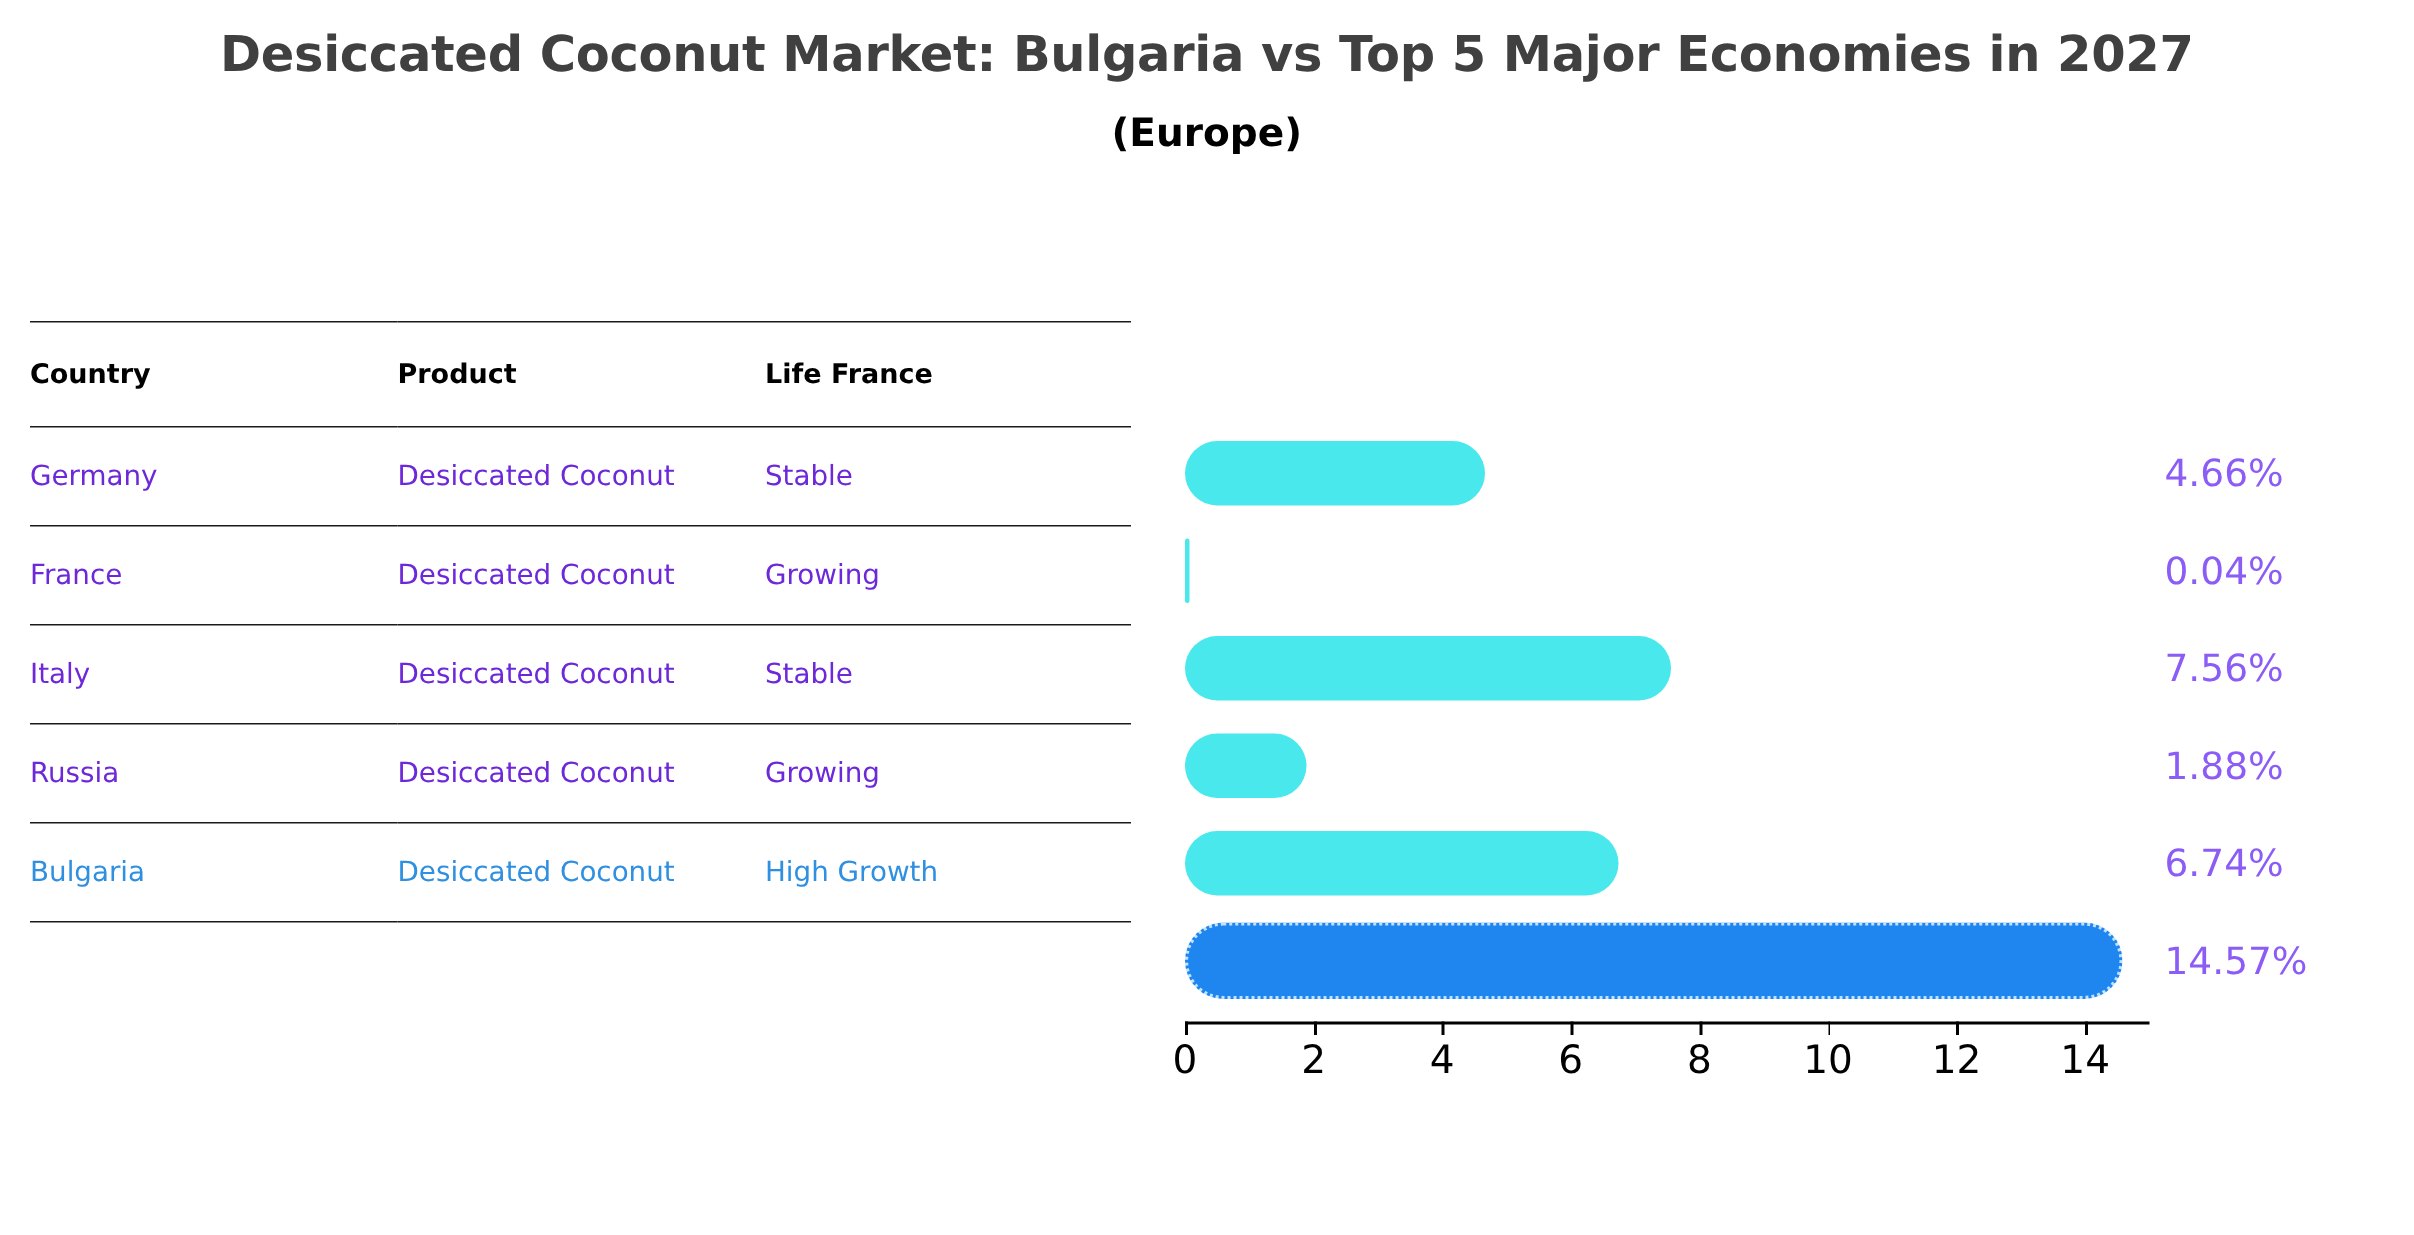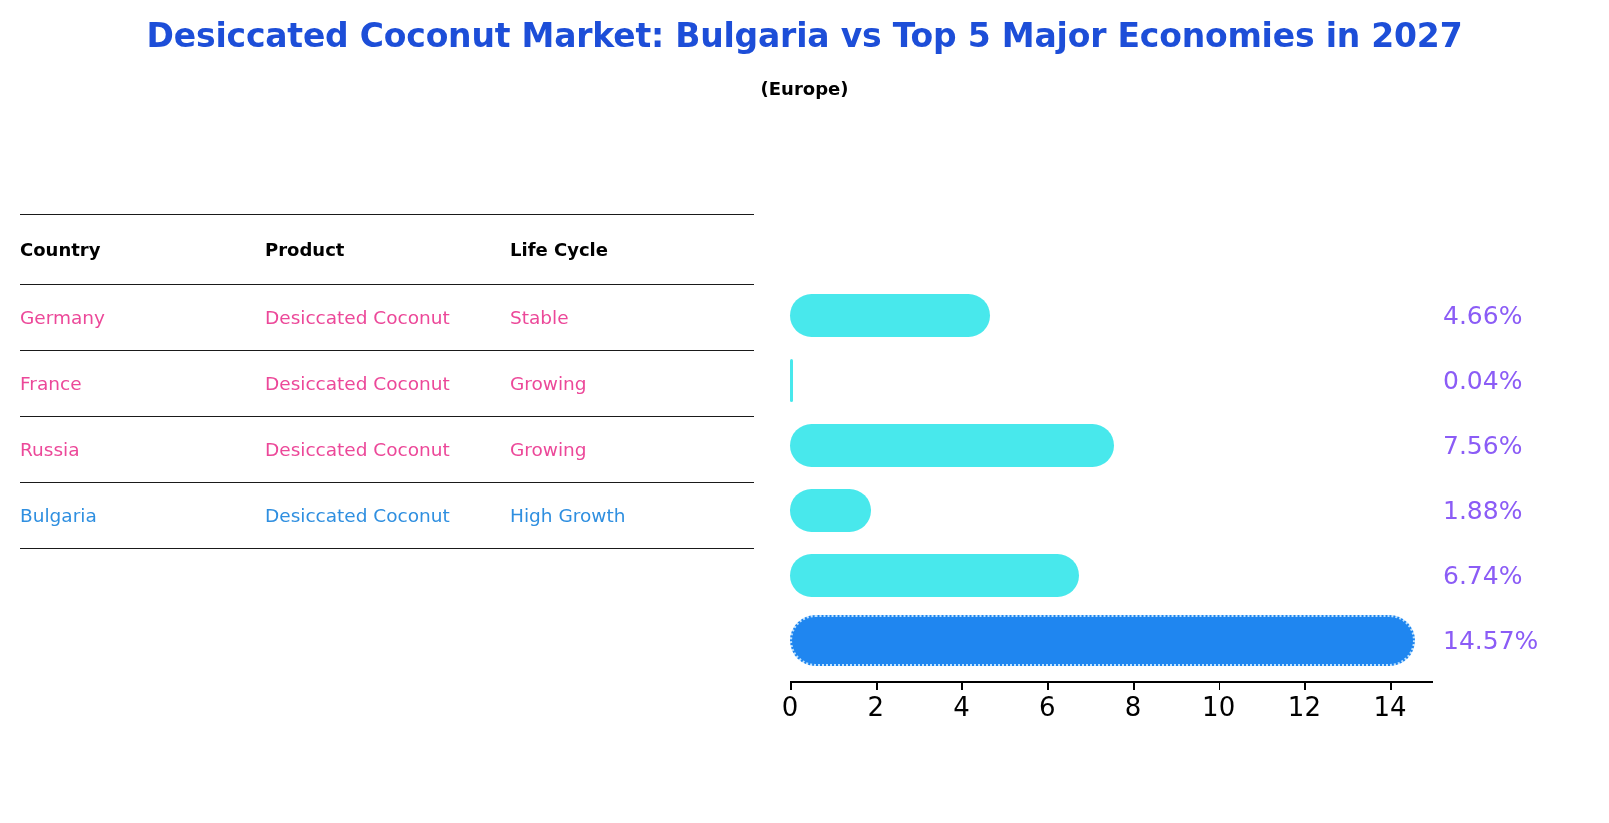--- a/index.html
+++ b/index.html
@@ -21,26 +21,26 @@
     position: absolute;
     left: 0;
     top: 12px;
     width: 1609px;
     text-align: center;
   }
   #chart-title {
     font-size: 33px;
     font-weight: bold;
     letter-spacing: -0.2px;
-    color: #1d4ed8;
+    color: #404040;
     line-height: 48px;
     white-space: nowrap;
   }
   #chart-subtitle {
-    font-size: 18px;
+    font-size: 26px;
     font-weight: bold;
     color: #000;
     line-height: 46px;
     margin-top: 6px;
   }
 
   
   #table-panel {
     position: absolute;
     left: 20px;
@@ -63,21 +63,21 @@
     vertical-align: middle;
     font-size: 18.5px;
   }
   table.data-table th {
     font-weight: bold;
     color: #000;
     font-size: 18px;
     height: 69px;
   }
   table.data-table td {
-    color: #ec4899;
+    color: #6d28d9;
   }
   table.data-table tr.row-highlight td {
     color: #2f8fe0;
   }
   col.col-country  { width: 245px; }
   col.col-product  { width: 245px; }
   col.col-lifecycle{ width: 244px; }
 
   
   #plot-panel {
@@ -155,33 +155,38 @@
   <table class="data-table">
     <colgroup>
       <col class="col-country">
       <col class="col-product">
       <col class="col-lifecycle">
     </colgroup>
     <thead>
       <tr>
         <th>Country</th>
         <th>Product</th>
-        <th>Life Cycle</th>
+        <th>Life France</th>
       </tr>
     </thead>
     <tbody>
       <tr class="row-normal">
         <td>Germany</td>
         <td>Desiccated Coconut</td>
         <td>Stable</td>
       </tr>
       <tr class="row-normal">
         <td>France</td>
         <td>Desiccated Coconut</td>
         <td>Growing</td>
+      </tr>
+      <tr class="row-normal">
+        <td>Italy</td>
+        <td>Desiccated Coconut</td>
+        <td>Stable</td>
       </tr>
       <tr class="row-normal">
         <td>Russia</td>
         <td>Desiccated Coconut</td>
         <td>Growing</td>
       </tr>
       <tr class="row-highlight">
         <td>Bulgaria</td>
         <td>Desiccated Coconut</td>
         <td>High Growth</td>

